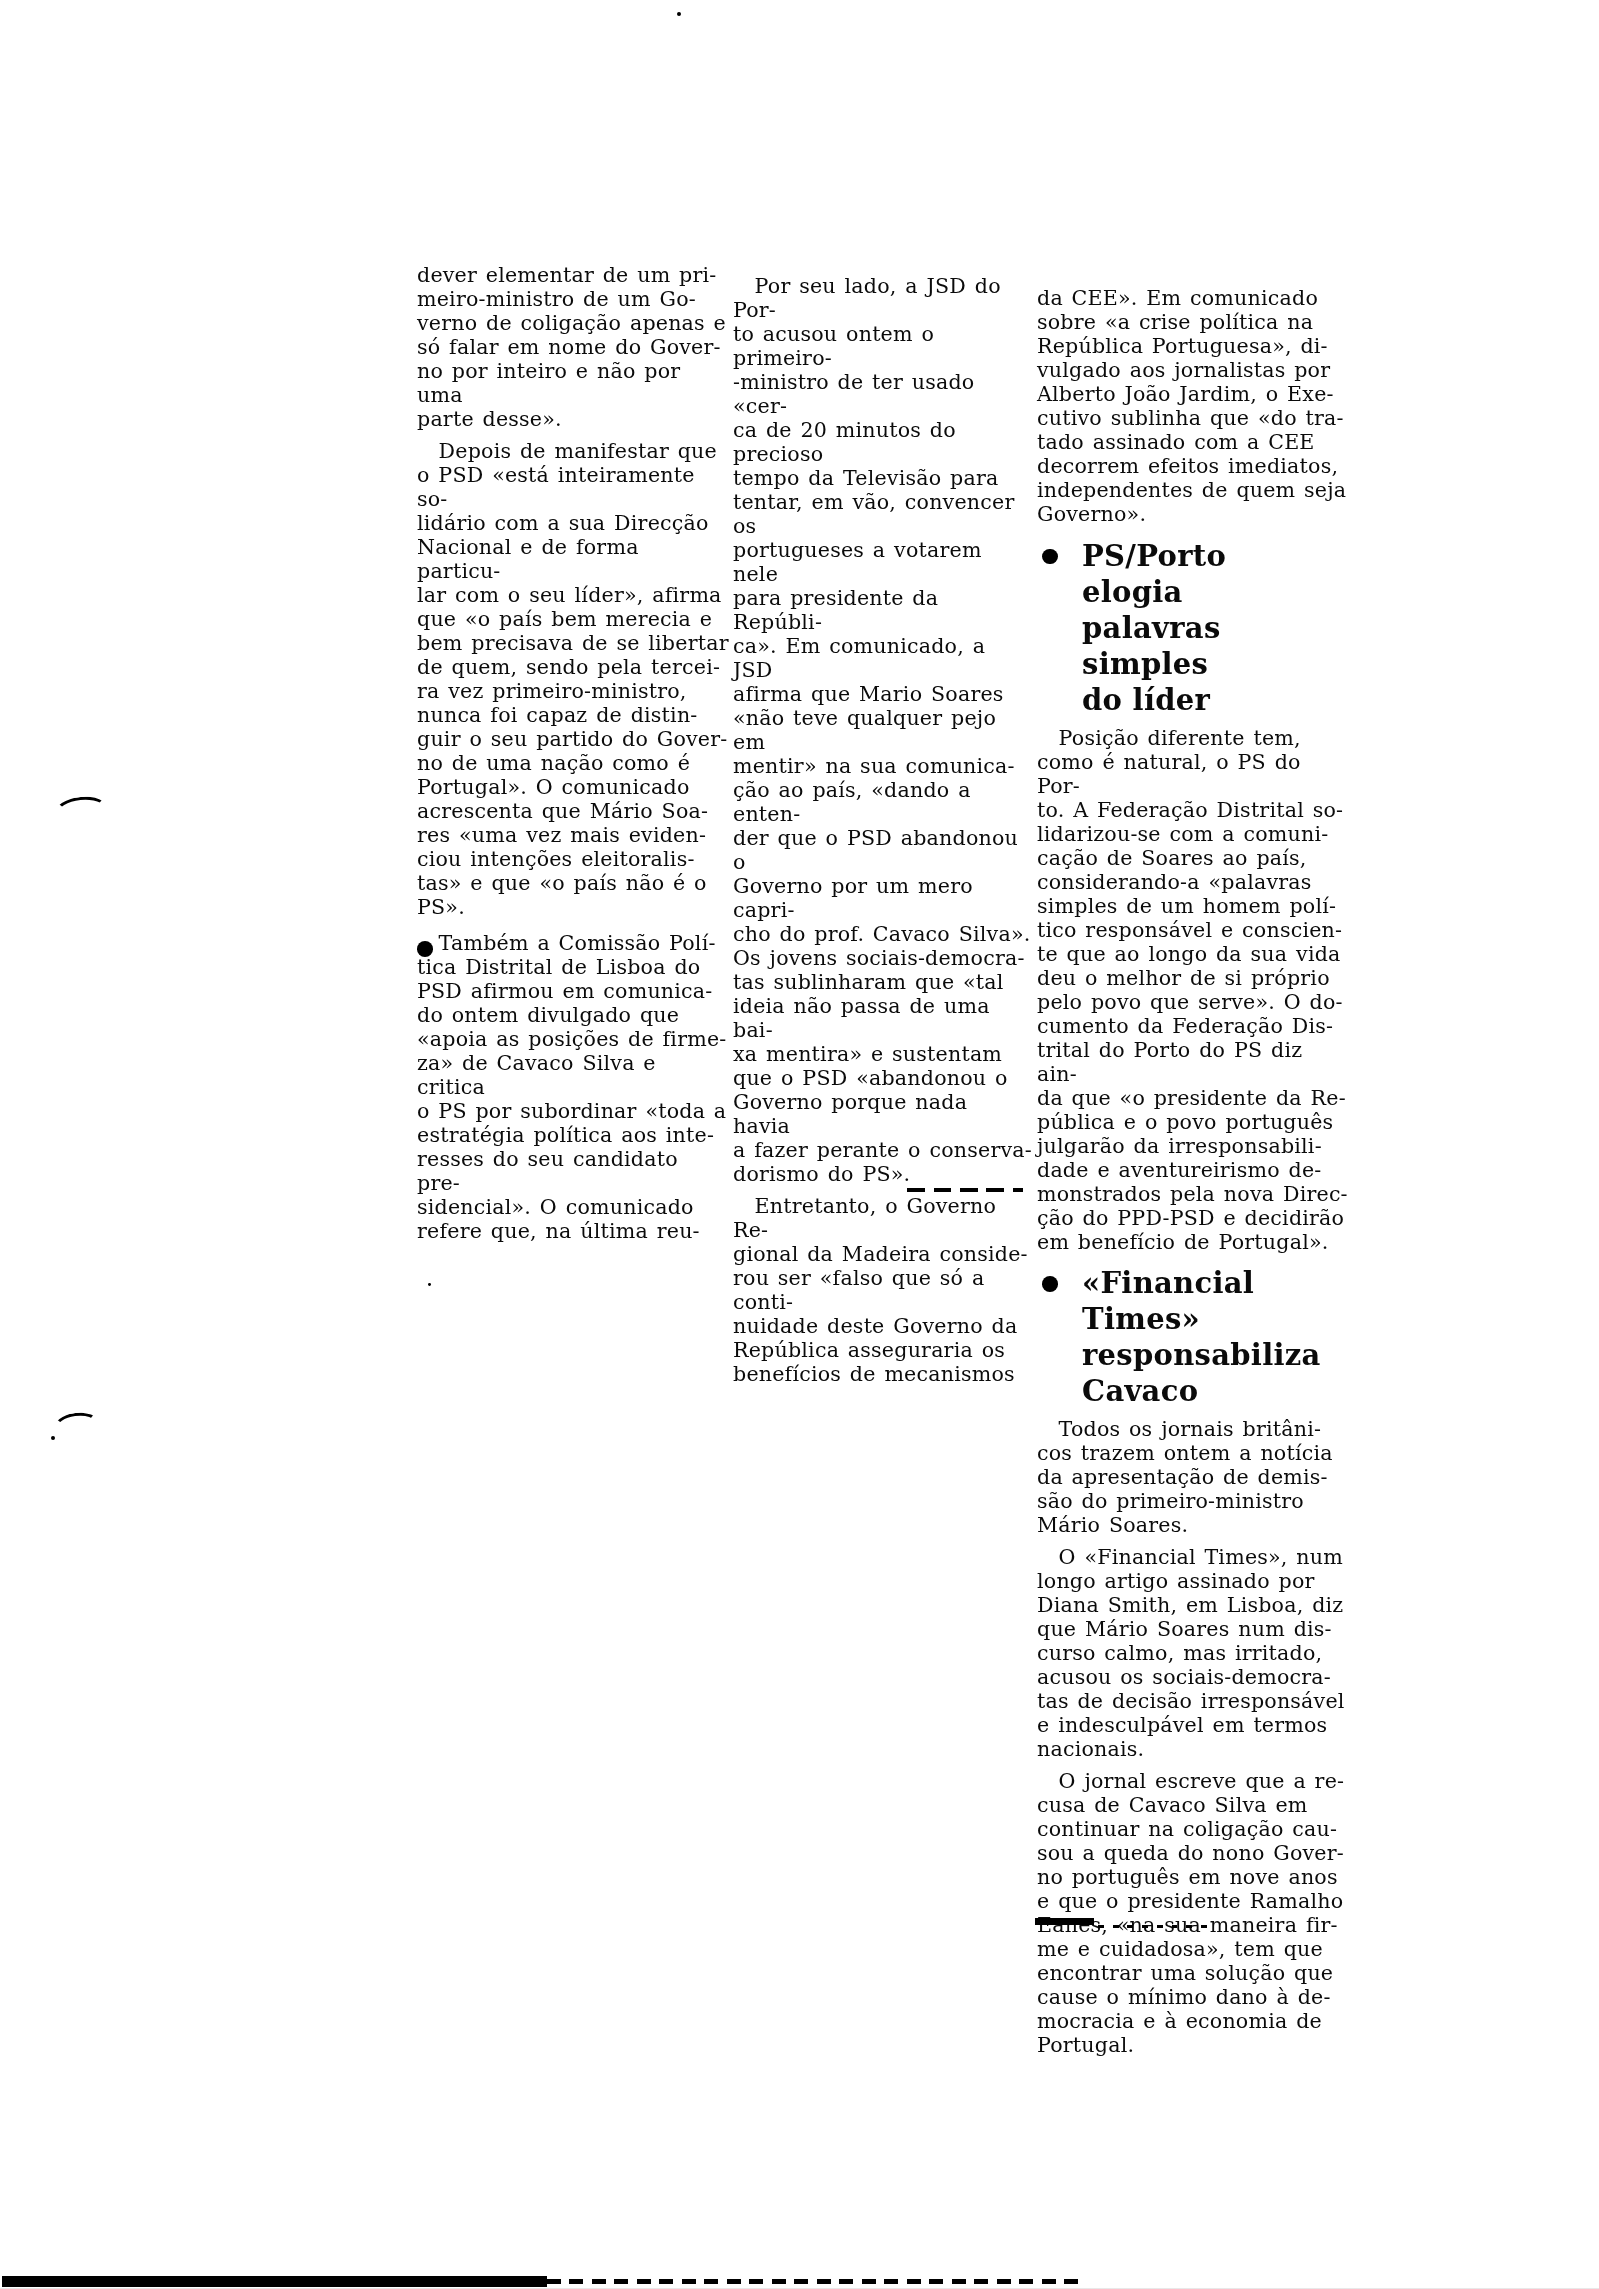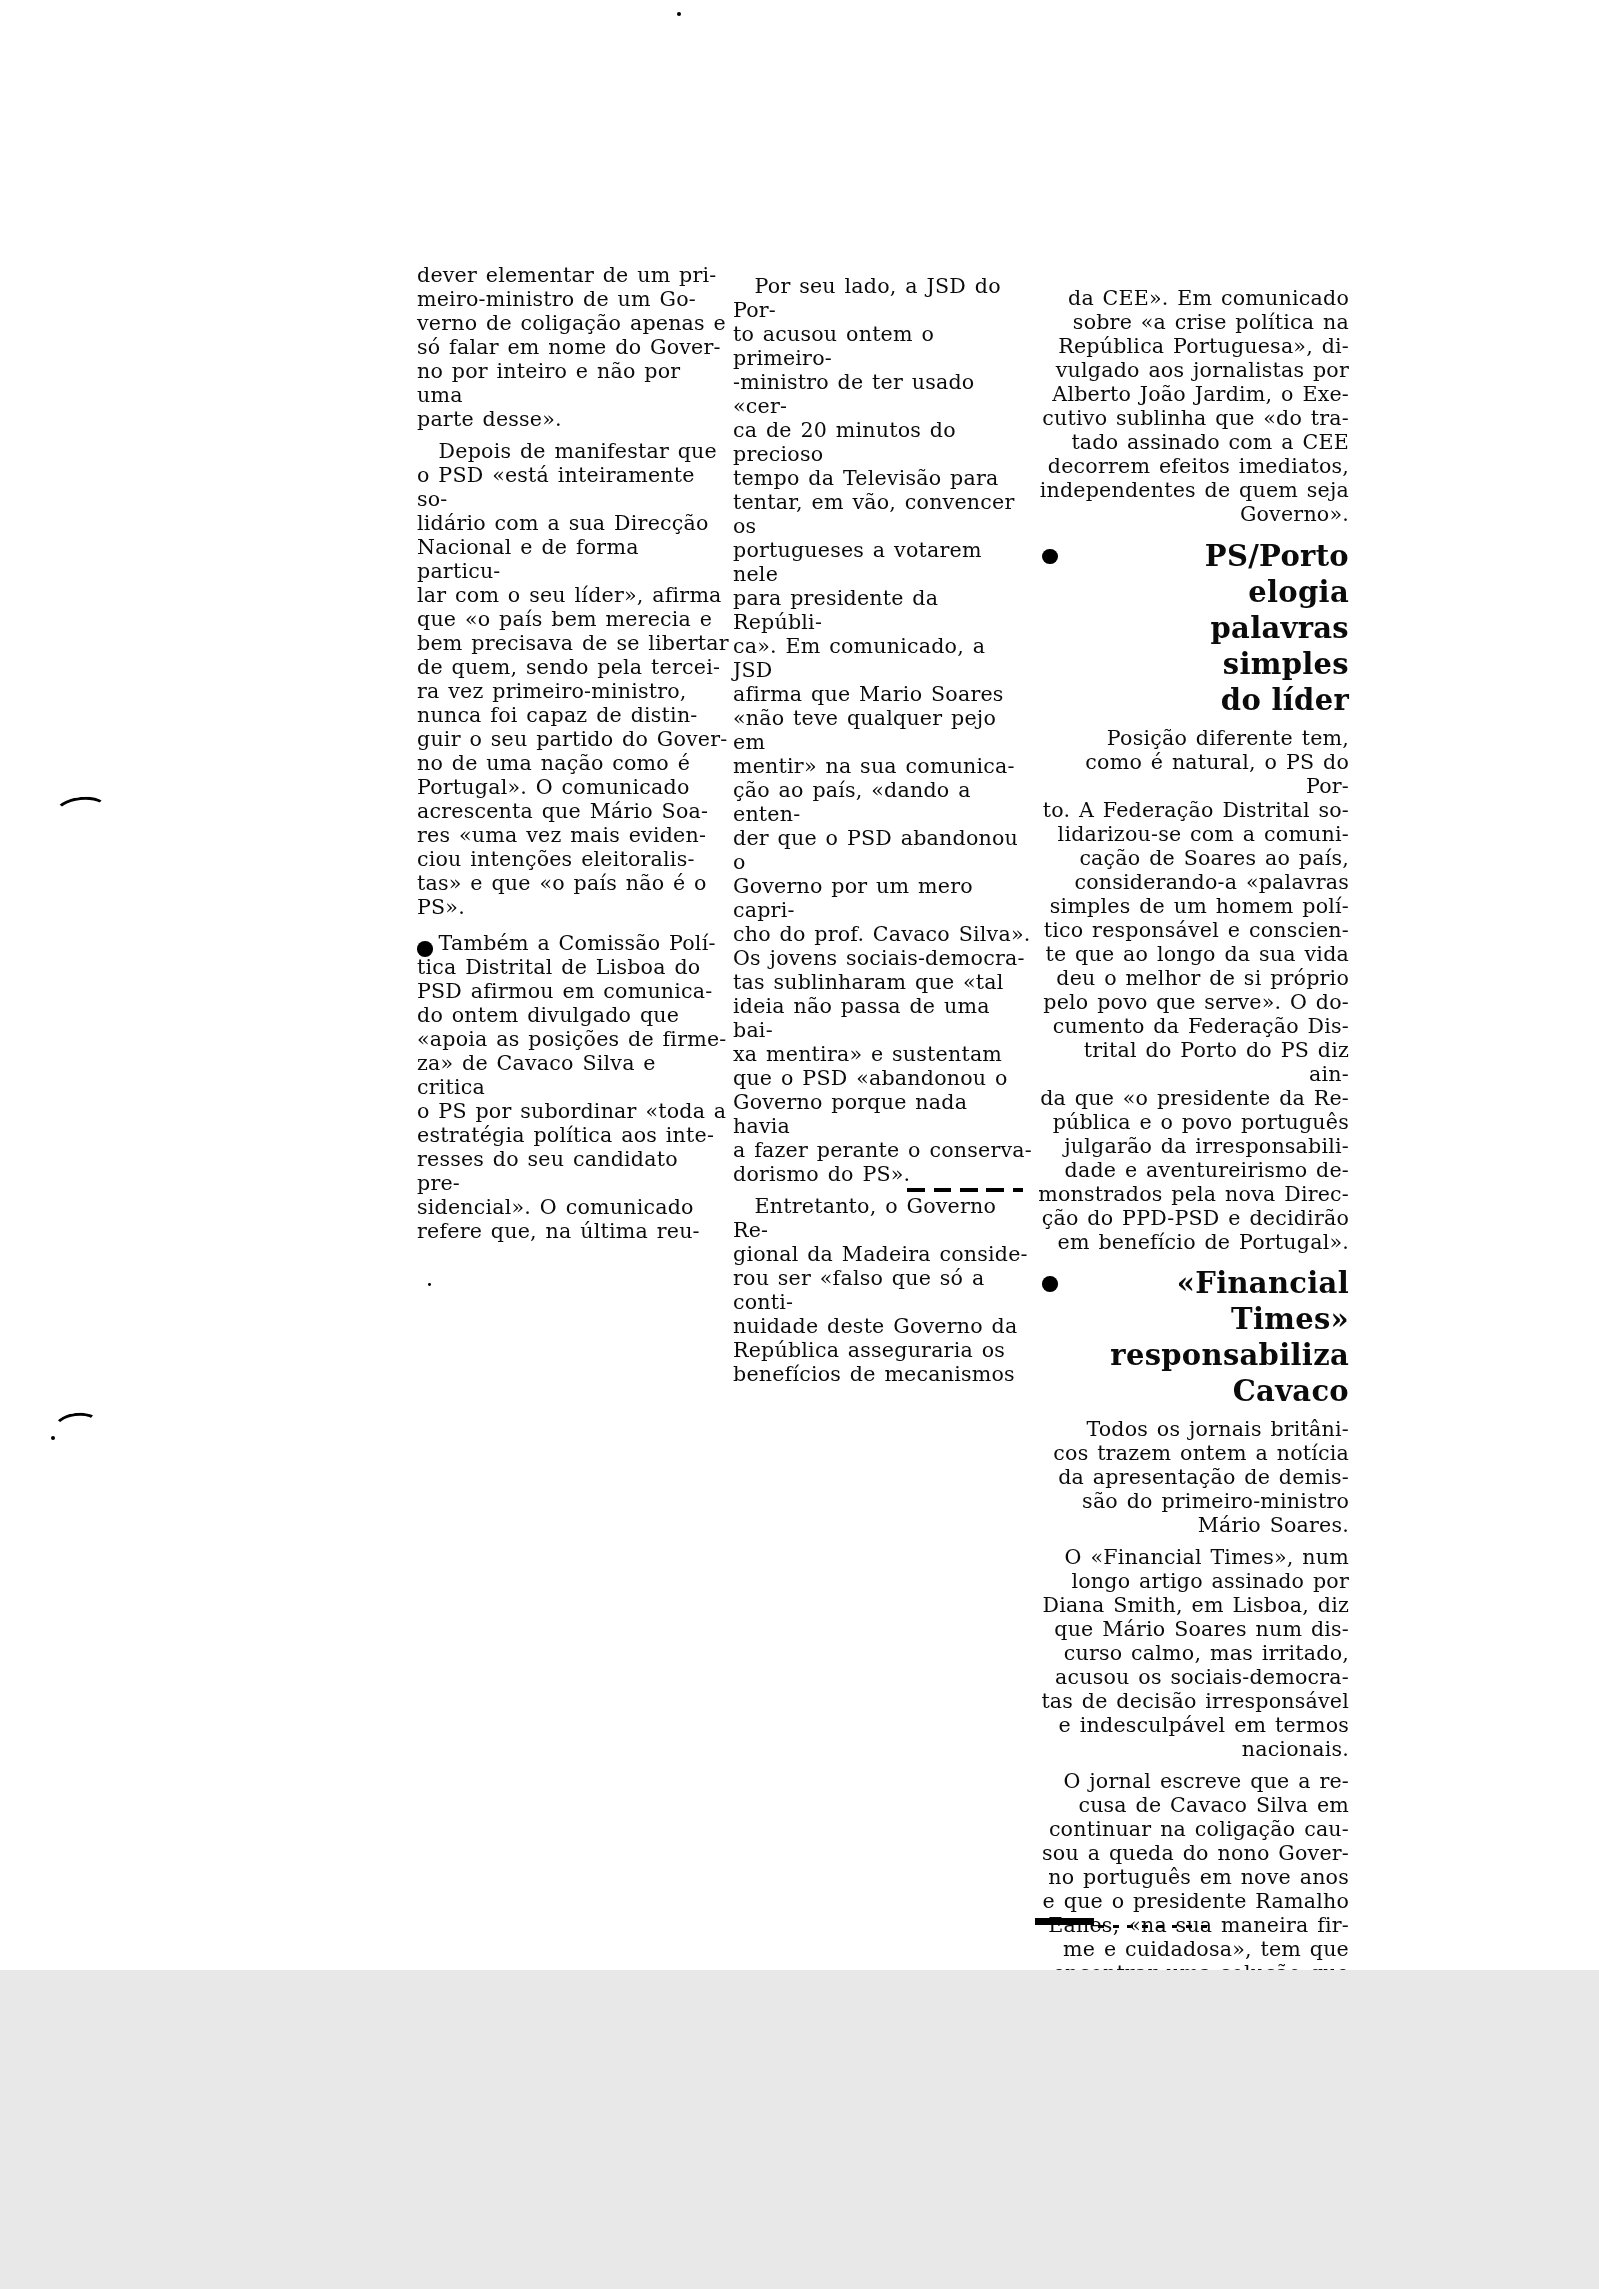--- a/index.html
+++ b/index.html
@@ -1,18 +1,18 @@
 <!DOCTYPE html>
 <html><head>
 <meta charset="utf-8">
 <style>
   html,body{margin:0;padding:0;background:#e8e8e8;}
   .page{
     position:relative;
-    width:1600px;height:1970px;
+    width:1600px;height:2288px;
     background:#ffffff;
     color:#0b0b0b;
     font-family:"DejaVu Serif", serif;
     overflow:hidden;
   }
   .col{position:absolute;}
   .para{
     font-size:20.6px;
     line-height:24px;
     white-space:pre-line;
@@ -134,21 +134,21 @@
 a fazer perante o conserva-
 dorismo do PS».</p>
     <p class="para indent">Entretanto, o Governo Re-
 gional da Madeira conside-
 rou ser «falso que só a conti-
 nuidade deste Governo da
 República asseguraria os
 benefícios de mecanismos</p>
   </section>
 
-  <section class="col" style="left:1037px;top:286px;width:312px;text-align:right;">
+  <section class="col" style="left:1037px;top:286px;width:312px;">
     <p class="para">da CEE». Em comunicado
 sobre «a crise política na
 República Portuguesa», di-
 vulgado aos jornalistas por
 Alberto João Jardim, o Exe-
 cutivo sublinha que «do tra-
 tado assinado com a CEE
 decorrem efeitos imediatos,
 independentes de quem seja
 Governo».</p>

